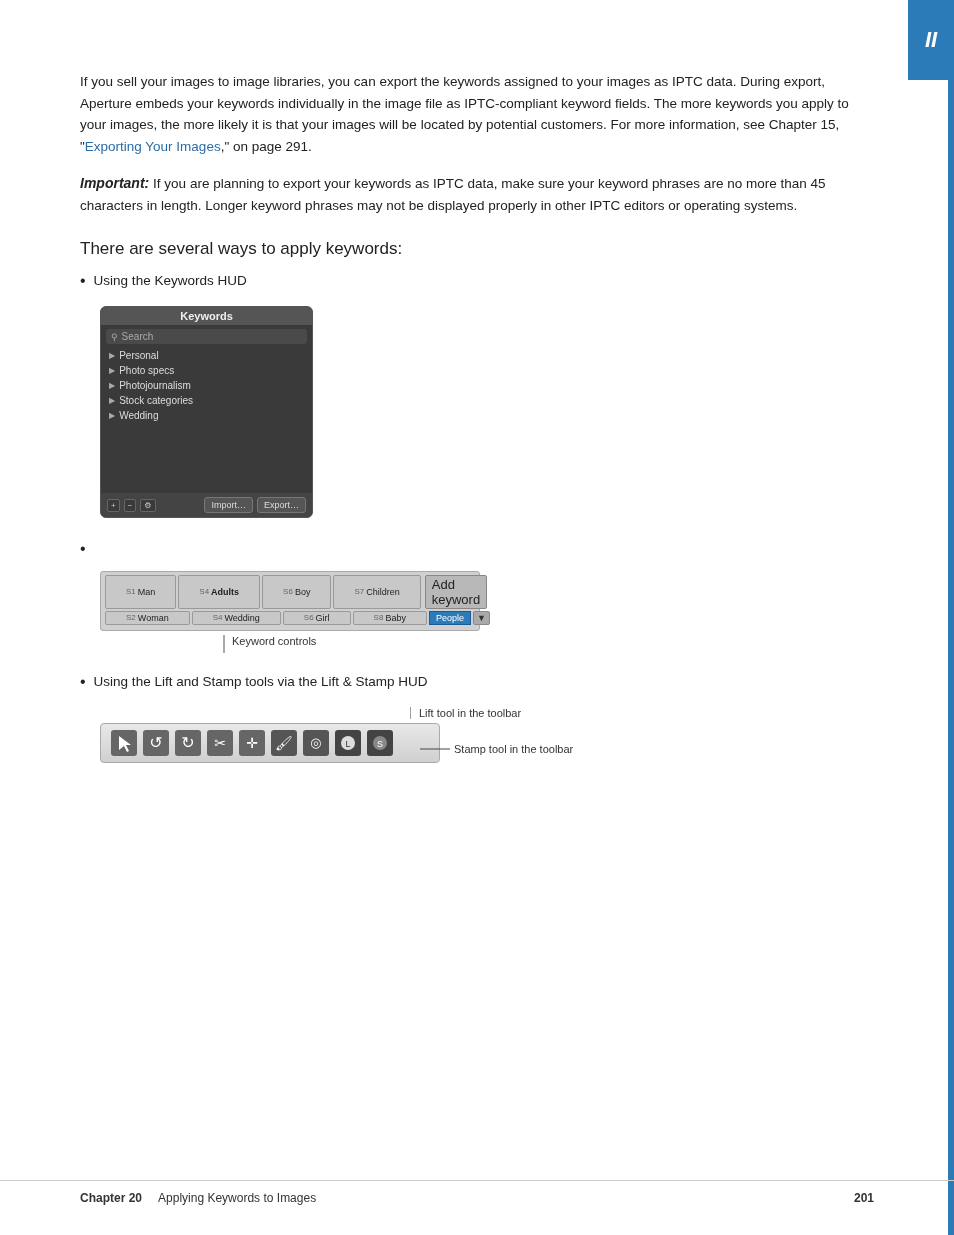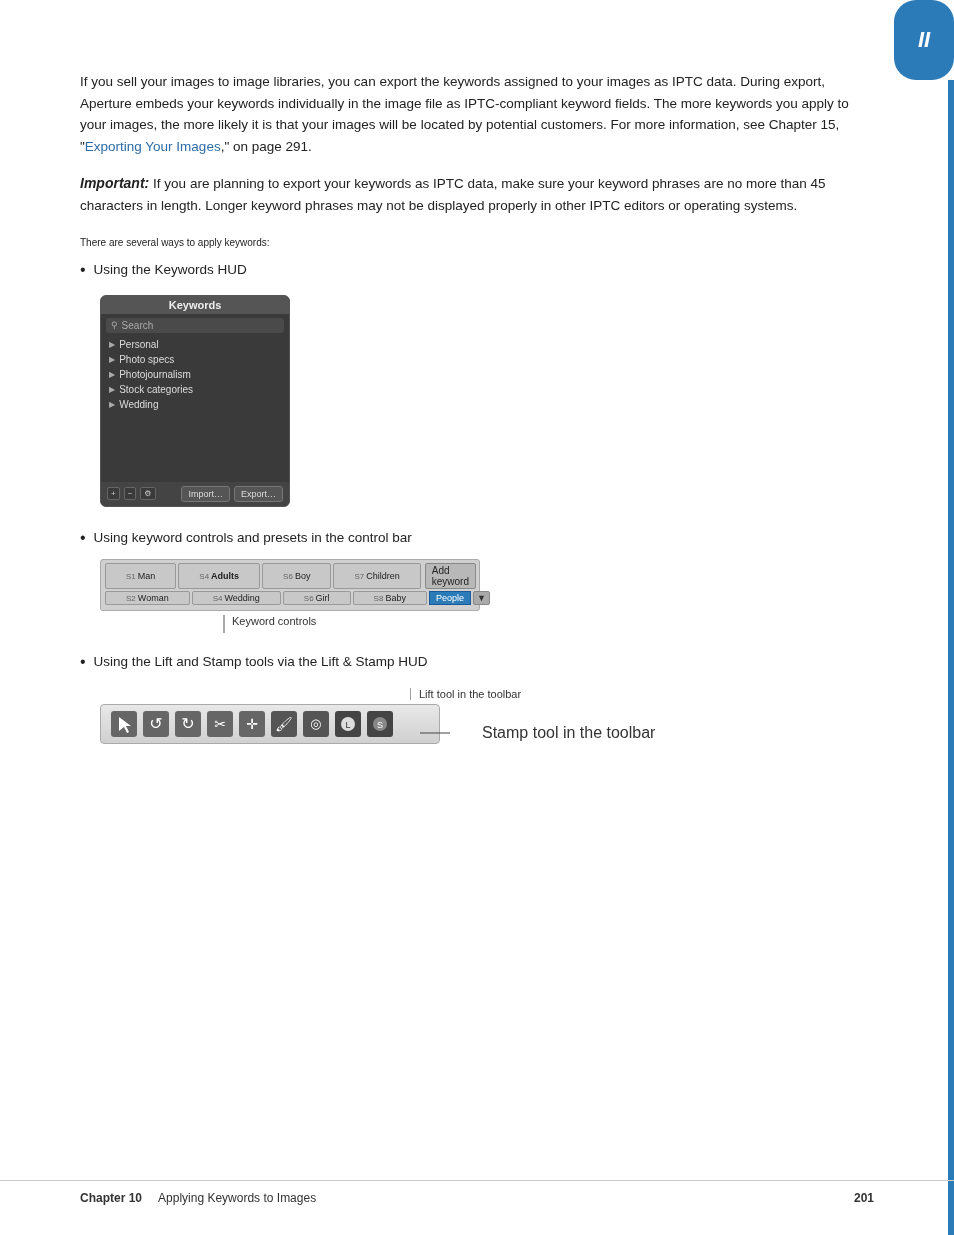--- a/index.html
+++ b/index.html
@@ -11,27 +11,26 @@
       font-size: 14px;
       color: #1a1a1a;
       position: relative;
     }
 
     
     .blue-tab {
       position: absolute;
       top: 0;
       right: 0;
-      width: 60px;
+      width: 46px;
       height: 80px;
       background: #2b7bb9;
       display: flex;
       align-items: center;
       justify-content: center;
-      border-radius: 22px;
     }
     .blue-tab-label {
       color: white;
       font-size: 22px;
       font-weight: bold;
       font-style: italic;
     }
 
     
     .content {
@@ -64,21 +63,21 @@
       color: #222;
     }
     .important-text {
       font-size: 13.5px;
       line-height: 1.6;
       color: #222;
     }
 
     
     .bullet-intro {
-      font-size: 10px;
+      font-size: 17px;
       line-height: 1.6;
       margin-bottom: 8px;
       color: #222;
     }
     .bullet-item {
       display: flex;
       align-items: flex-start;
       margin-bottom: 6px;
       font-size: 13.5px;
       line-height: 1.6;
@@ -91,21 +90,21 @@
       flex-shrink: 0;
     }
 
     
     .screenshot-container {
       margin: 14px 0 20px 20px;
     }
 
     
     .keywords-hud {
-      width: 190px;
+      width: 213px;
       background: #3a3a3a;
       border-radius: 6px;
       overflow: hidden;
       border: 1px solid #555;
     }
     .hud-titlebar {
       background: #555;
       text-align: center;
       color: #eee;
       font-size: 11px;
@@ -206,21 +205,21 @@
       font-size: 8px;
     }
     .kc-bold {
       font-weight: bold;
     }
     .kc-add {
       background: #b8b8b8;
       border: 1px solid #888;
       border-radius: 2px;
       padding: 1px 6px;
-      font-size: 10px;
+      font-size: 13px;
       color: #222;
       margin-left: 2px;
     }
     .kc-people {
       background: #2b7bb9;
       border: 1px solid #1a5a99;
       border-radius: 0;
       padding: 1px 6px;
       font-size: 9px;
       color: white;
@@ -374,21 +373,20 @@
         <div style="display:flex;gap:4px;">
           <span class="hud-footer-import">Import…</span>
           <span class="hud-footer-import">Export…</span>
         </div>
       </div>
     </div>
   </div>
 
   <div class="bullet-item">
     <span class="bullet-dot">•</span>
-    <span>Using keyword controls and presets in the control bar</span>
   </div>
 
   <div class="keyword-controls-wrapper">
     <div class="keyword-controls-bar">
 
       <div class="kc-row">
         <div class="kc-cell">
           <span class="kc-num">S1</span>
           <span>Man</span>
         </div>
@@ -493,31 +491,31 @@
       </div>
 
       <div class="toolbar-icon" style="background:#444;">
         <svg width="18" height="18" viewBox="0 0 18 18">
           <circle cx="9" cy="9" r="7" fill="#888"></circle>
           <text x="9" y="13" text-anchor="middle" font-size="9" fill="white">S</text>
         </svg>
       </div>
     </div>
 
-    <div style="position:absolute; top:36px; left:320px; font-size:16px; color:#333; white-space:nowrap; display:flex; align-items:center;gap:28px;">
+    <div style="position:absolute; top:36px; left:320px; font-size:11px; color:#333; white-space:nowrap; display:flex; align-items:center;">
       <svg width="30" height="2">
         <line x1="0" y1="1" x2="30" y2="1" stroke="#444" stroke-width="1"></line>
       </svg>
       <span style="margin-left:4px;">Stamp tool in the toolbar</span>
     </div>
 
   </div>
 
 </div>
 
 <div class="page-footer">
   <div class="footer-chapter">
-    <span class="footer-chapter-bold">Chapter 10</span>
+    <span class="footer-chapter-bold">Chapter 20</span>
     <span>&nbsp;&nbsp;&nbsp;</span>
     <span>Applying Keywords to Images</span>
   </div>
   <div class="footer-page">201</div>
 </div>
 
 </body></html>

